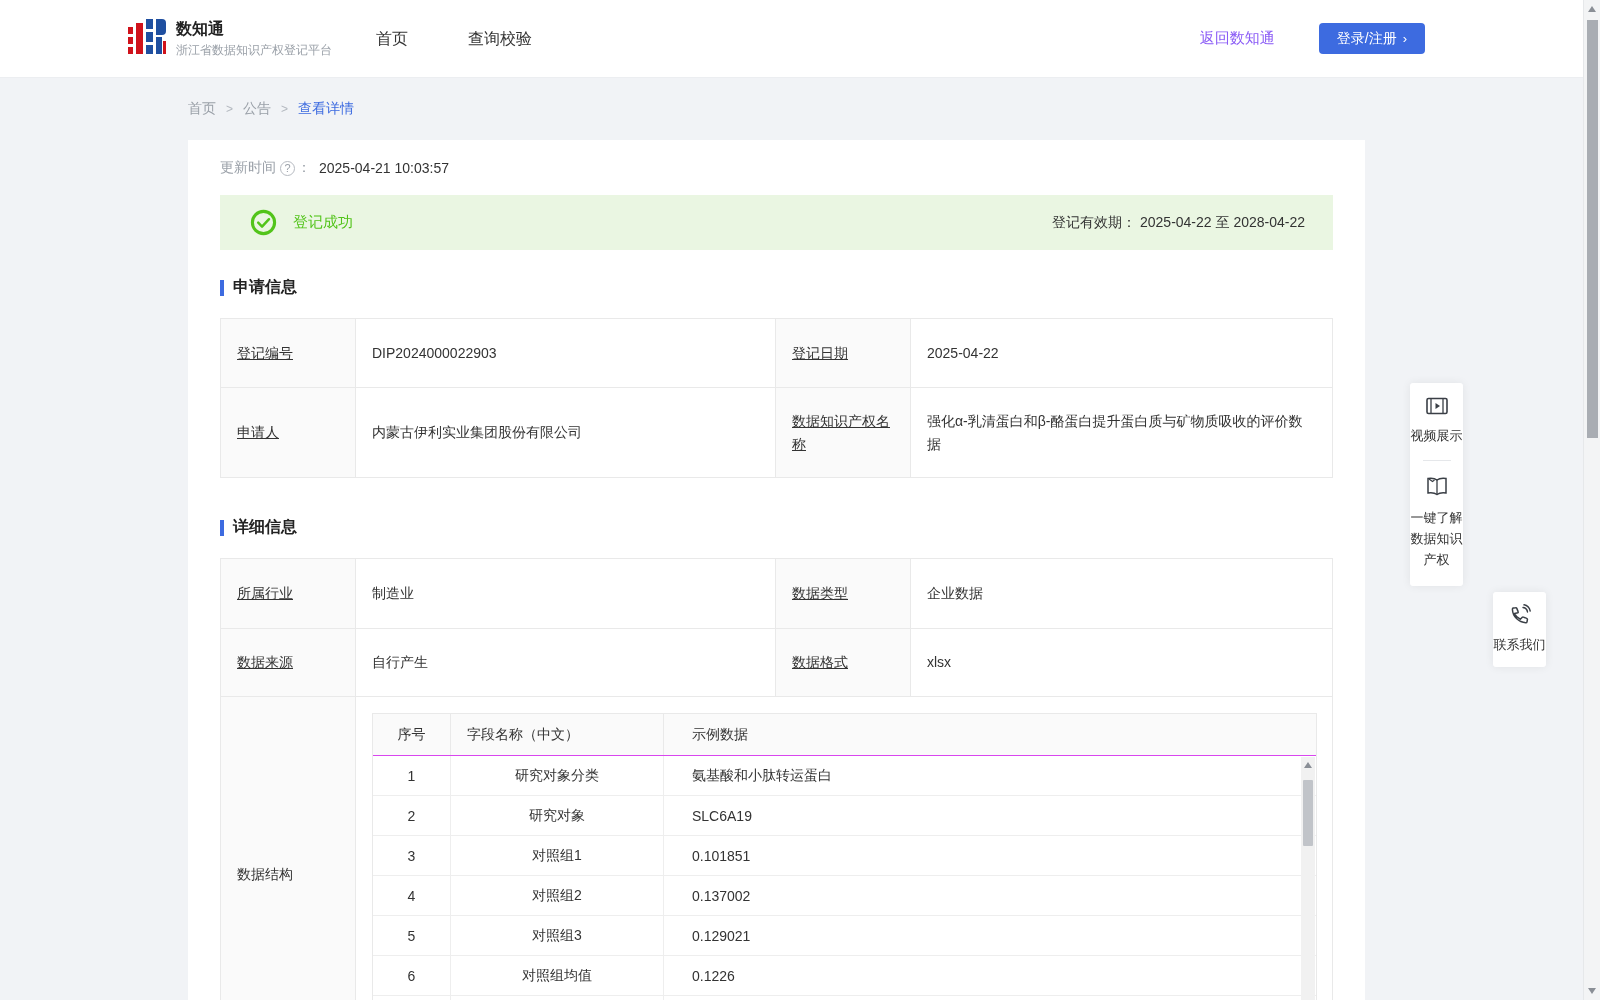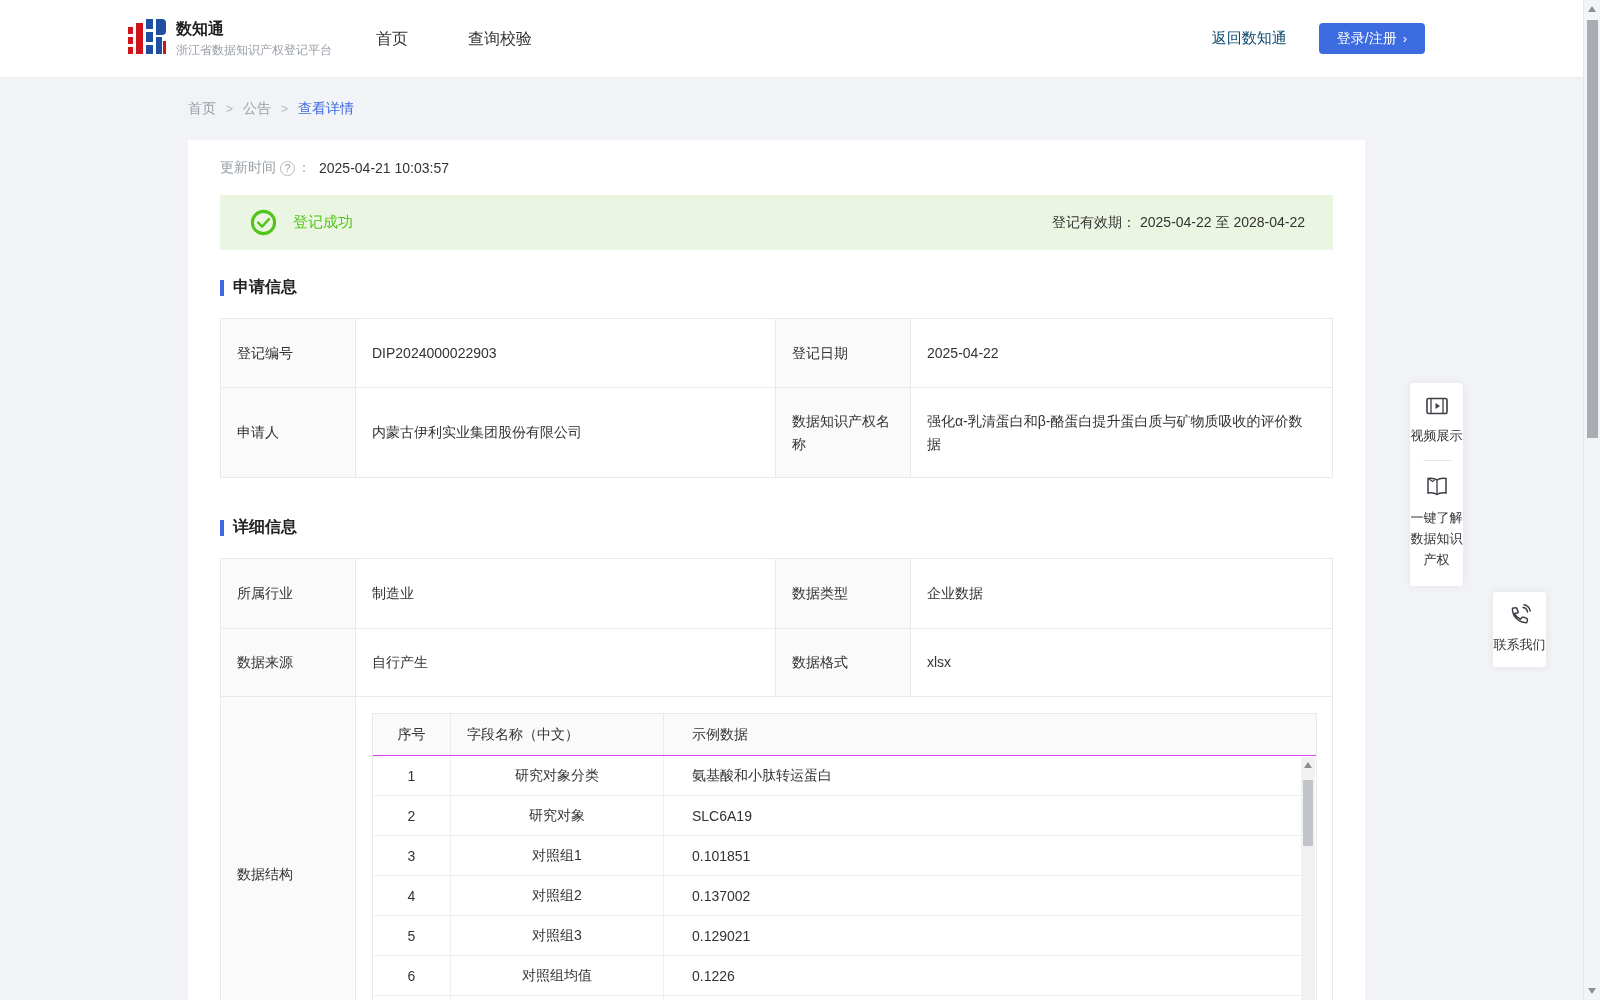--- a/index.html
+++ b/index.html
@@ -9,21 +9,21 @@
 
   
   .topbar { position:absolute; top:0; left:0; width:1600px; height:78px; background:#fff; border-bottom:1px solid #eceef1; display:flex; align-items:center; padding-left:128px; }
   .brand { display:flex; align-items:center; }
   .brand-mark { width:38px; height:44px; margin-right:10px; flex:none; }
   .brand-name { font-size:16px; font-weight:bold; color:#222; line-height:20px; }
   .brand-sub { font-size:12px; color:#9aa0a8; margin-top:3px; }
   .main-nav { display:flex; margin-left:44px; }
   .nav-item { font-size:16px; color:#333; margin-right:60px; cursor:pointer; line-height:78px; }
   .topbar-right { margin-left:auto; display:flex; align-items:center; padding-right:175px; }
-  .back-link { font-size:15px; color:#0c4a6e; margin-right:32px; cursor:pointer; }
+  .back-link { font-size:15px; color:#8b5cf6; margin-right:44px; cursor:pointer; }
   .login-btn { height:31px; padding:0 18px; background:#3d6be0; border:none; border-radius:4px; color:#fff; font-size:14px; display:flex; align-items:center; cursor:pointer; font-family:inherit; }
   .login-btn .chev { margin-left:6px; font-size:13px; }
 
   
   .breadcrumb { position:absolute; left:188px; top:100px; font-size:14px; color:#9aa0a8; display:flex; align-items:center; }
   .crumb { cursor:pointer; }
   .crumb-sep { margin:0 10px; font-size:12px; color:#b3b8bf; }
   .crumb.current { color:#3d6be0; cursor:default; }
 
   
@@ -39,21 +39,21 @@
 
   .section-title { display:flex; align-items:center; font-size:16px; font-weight:700; color:#222; }
   .section-title .bar { width:4px; height:16px; background:#3d6be0; margin-right:9px; }
   .sec-app { margin-top:27px; }
   .sec-detail { margin-top:39px; }
 
   .info-table { margin-top:20px; border:1px solid #e9e9e9; }
   .info-row { display:grid; grid-template-columns:135px 420px 135px 1fr; }
   .info-row + .info-row { border-top:1px solid #e9e9e9; }
   .cell { padding:12px 16px; font-size:14px; line-height:23px; display:flex; align-items:center; }
-  .cell.label { background:#fafafa; border-right:1px solid #e9e9e9; color:#333; }
+  .cell.label { background:#fafafa; border-right:1px solid #e9e9e9; color:#333;text-decoration:underline; }
   .cell.value { background:#fff; color:#333; }
   .cell.value.mid { border-right:1px solid #e9e9e9; }
   .row-h68 { min-height:68px; }
   .row-h90 { min-height:90px; }
   .row-h69 { min-height:69px; }
   .label span, .cell span { word-break:break-word; }
 
   .struct-row { display:grid; grid-template-columns:135px 1fr; border-top:1px solid #e9e9e9; height:352px; overflow:hidden; }
   .struct-label { background:#fafafa; border-right:1px solid #e9e9e9; display:flex; align-items:center; padding:0 16px; font-size:14px; color:#333; }
   .struct-content { padding:16px; }

